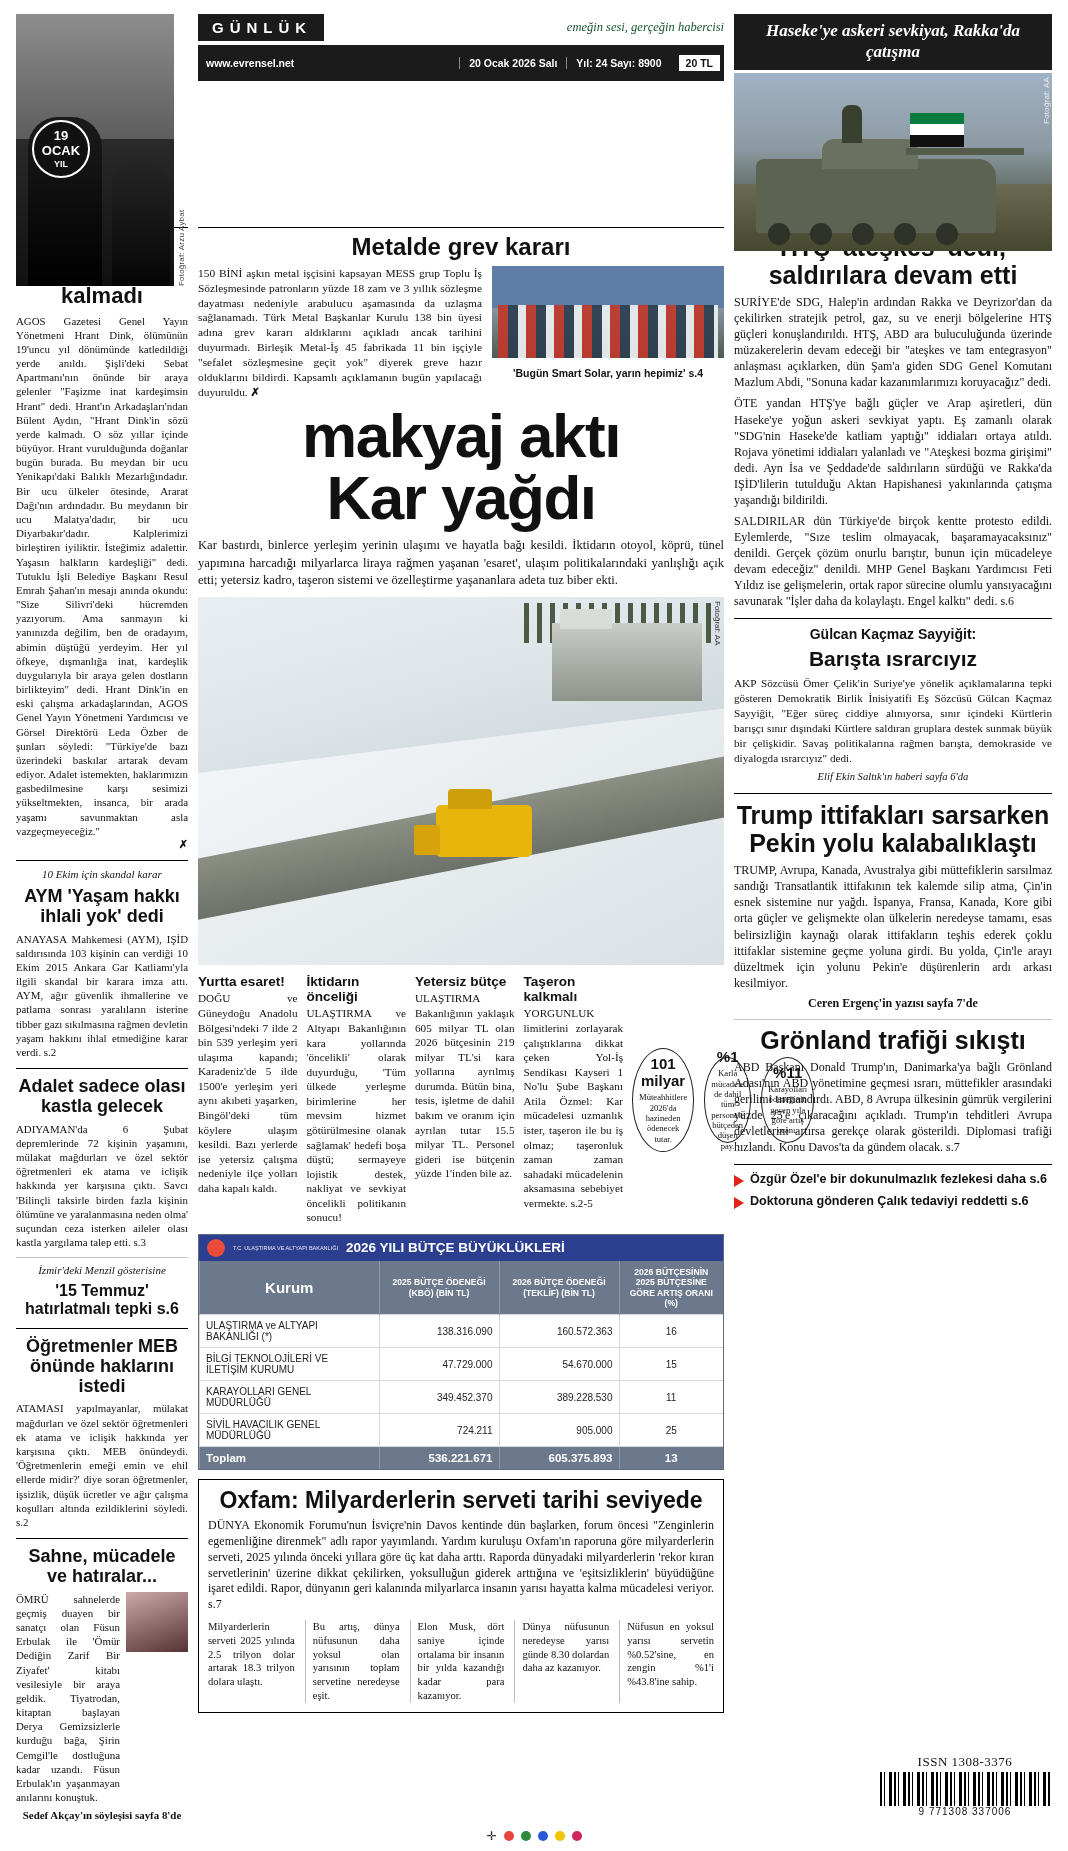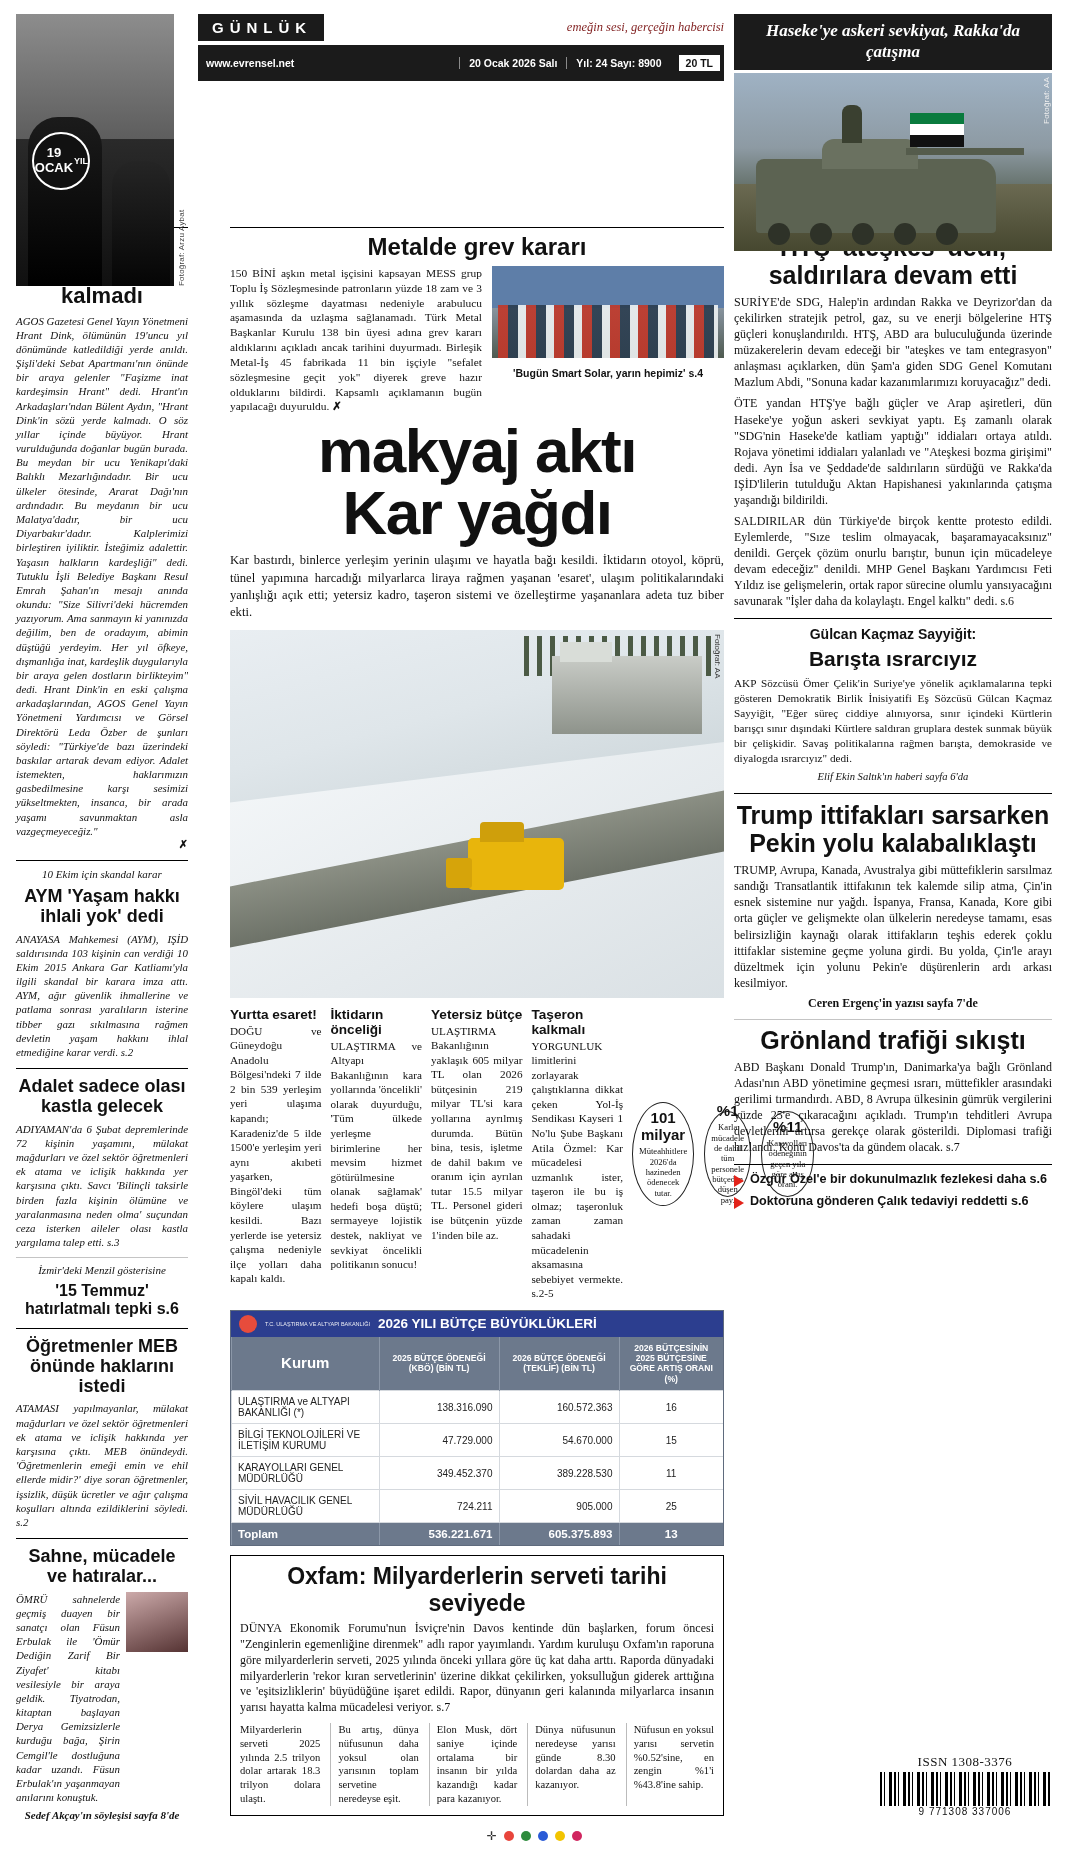--- a/index.html
+++ b/index.html
@@ -31,33 +31,33 @@
     background: linear-gradient(170deg,#6e6e6e 0%,#3b3b3b 38%,#202020 70%,#474747 100%);
   }
   .leftphoto .sky { position:absolute; inset:0 0 52% 0; background:linear-gradient(180deg,#8d8d8d,#5b5b5b); }
   .leftphoto .crowd { position:absolute; left:0; right:0; bottom:0; height:54%;
     background:linear-gradient(180deg,#2a2a2a,#101010); }
   .leftphoto .person { position:absolute; bottom:0; left:12px; width:74px; height:62%;
     background:linear-gradient(180deg,#1b1b1b,#000); border-radius:30px 30px 0 0; }
   .leftphoto .person2 { position:absolute; bottom:0; right:4px; width:58px; height:46%;
     background:linear-gradient(180deg,#252525,#050505); border-radius:24px 24px 0 0; }
   .badge-19ocak {
-    position:absolute; left:16px; top:118px; width:58px; height:58px; border-radius:50%;
-    background:#111; color:#fff; display:flex; flex-direction:row; align-items:center;
+    position:absolute; left:16px; top:106px; width:58px; height:58px; border-radius:50%;
+    background:#111; color:#fff; display:flex; flex-direction:column; align-items:center;
     justify-content:center; font-family:"Liberation Sans",sans-serif; font-weight:bold;
     font-size:9px; line-height:1.15; text-align:center; border:2px solid #fff;
   }
   .badge-19ocak b { font-size:13px; }
 
   
   .gunluk {
     display:inline-block; background:#1b1b1b; color:#fff; font-family:"Liberation Sans",sans-serif;
     font-weight:bold; font-size:15px; letter-spacing:6px; padding:5px 12px 5px 14px;
   }
-  .slogan { font-style:italic; font-size:12.5px; text-align:right; color:#7f1d1d; }
+  .slogan { font-style:italic; font-size:12.5px; text-align:right; color:#14532d; }
   .masthead-top { display:flex; justify-content:space-between; align-items:center; }
   .logo {
     font-family:"Liberation Sans",sans-serif; font-weight:bold; color:#ef3024;
     font-size:118px; line-height:.92; letter-spacing:-5px; text-align:center; margin-top:-4px;
   }
   .infobar {
     margin-top:4px; background:#1b1b1b; color:#fff; height:36px; display:flex; align-items:center;
     font-family:"Liberation Sans",sans-serif; font-size:10.5px; font-weight:bold;
   }
   .infobar .site { padding-left:8px; flex:1 1 auto; }
@@ -82,21 +82,21 @@
      background:#3a4030; border-radius:8px 8px 0 0; }
   .warphoto .flag { position:absolute; left:176px; bottom:104px; width:54px; height:34px;
      background:linear-gradient(180deg,#0a7b3e 33%,#ffffff 33%,#ffffff 66%,#111 66%); }
   .warphoto .wheel { position:absolute; bottom:6px; width:22px; height:22px; border-radius:50%; background:#2e3228; }
   h2.med { font-family:"Liberation Sans",sans-serif; font-weight:bold; font-size:24px; line-height:1.12; text-align:center; }
 
   
   .body-row { display:flex; gap:10px; margin-top:8px; }
 
   .left-col { width:172px; flex:0 0 172px; }
-  .mid-col  { flex:1 1 auto;margin-left:32px; }
+  .mid-col  { flex:1 1 auto; }
   .right-col{ width:318px; flex:0 0 318px; }
 
   .sep { border-top:1px solid #000; margin:9px 0 7px; }
   .sep-thin { border-top:1px solid #c4c4c4; margin:8px 0 6px; }
 
   
   .metal-row { display:flex; gap:10px; align-items:flex-start; }
   .metal-text { flex:1 1 auto; font-size:11.4px; line-height:1.3; text-align:justify; }
   .metal-photo { width:232px; flex:0 0 232px; }
   .metal-photo .img { height:92px; background:linear-gradient(180deg,#b9c6d1,#7e8a93 55%,#4e5a50);
@@ -177,21 +177,21 @@
   .rt-h { font-family:"Liberation Sans",sans-serif; font-weight:bold; font-size:25px; line-height:1.12; text-align:center; margin:5px 0 5px; }
   .rt-h.s { font-size:21px; }
   .rt-kick { font-family:"Liberation Sans",sans-serif; font-weight:bold; font-size:14px; text-align:center; }
   .teaser { display:flex; gap:6px; align-items:flex-start; margin-top:6px; }
   .tri { width:0;height:0;border-left:10px solid #e2231a;border-top:6px solid transparent;border-bottom:6px solid transparent; margin-top:3px; flex:0 0 10px;}
   .teaser span { font-family:"Liberation Sans",sans-serif; font-weight:bold; font-size:12.6px; line-height:1.22; }
 
   
   .lt-h { font-family:"Liberation Sans",sans-serif; font-weight:bold; font-size:22px; line-height:1.13; text-align:center; margin:6px 0 5px; }
   .lt-h.s { font-size:18px; }
-  .lt-body { font-size:10.9px; line-height:1.3; text-align:justify;font-style:italic; }
+  .lt-body { font-size:10.9px; line-height:1.3; text-align:justify; }
   .lt-kick { font-style:italic; font-size:11px; text-align:center; }
   .portrait { width:62px; height:60px; flex:0 0 62px; background:linear-gradient(160deg,#caa,#533); }
 
   
   .footer { position:absolute; left:0; right:0; bottom:8px; display:flex; justify-content:center; gap:7px; align-items:center; }
   .footer .x { font-family:"Liberation Sans",sans-serif; font-size:12px; color:#333; }
   .dot { width:10px;height:10px;border-radius:50%; }
   .issnbox { position:absolute; right:18px; bottom:34px; text-align:center; width:170px; }
   .issnbox .t { font-family:"Liberation Serif",serif; font-weight:normal; font-size:13px; letter-spacing:.5px;}
   .barcode { height:34px; margin-top:2px;

